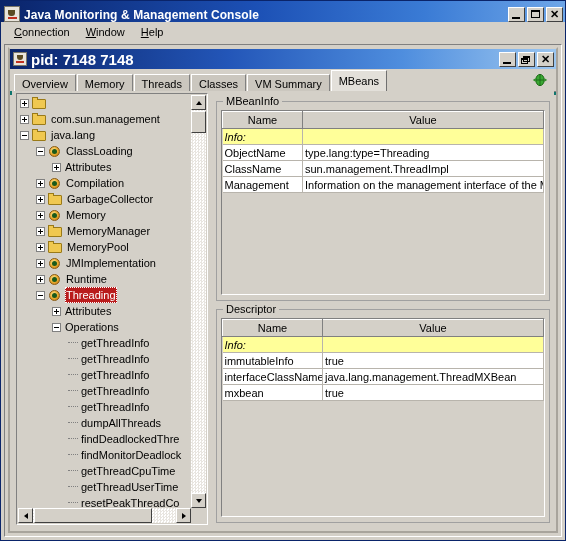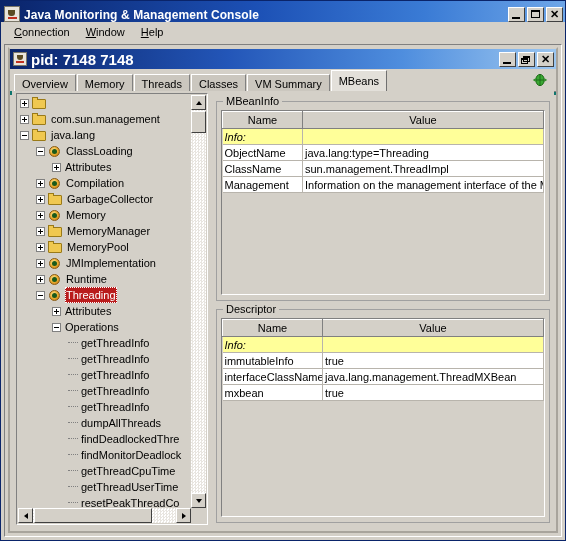--- a/index.html
+++ b/index.html
@@ -610,21 +610,21 @@
                         <th>Value</th>
                       </tr>
                     </thead>
                     <tbody id="mbeaninfo-body">
                         <tr class="info-row">
                           <td>Info:</td>
                           <td></td>
                         </tr>
                         <tr class="">
                           <td>ObjectName</td>
-                          <td>java.lang:type=Threading</td>
+                          <td>type.lang:type=Threading</td>
                         </tr>
                         <tr class="">
                           <td>ClassName</td>
                           <td>sun.management.ThreadImpl</td>
                         </tr>
                         <tr class="">
                           <td>Management</td>
                           <td>Information on the management interface of the MBean</td>
                         </tr>
                       </tbody>

